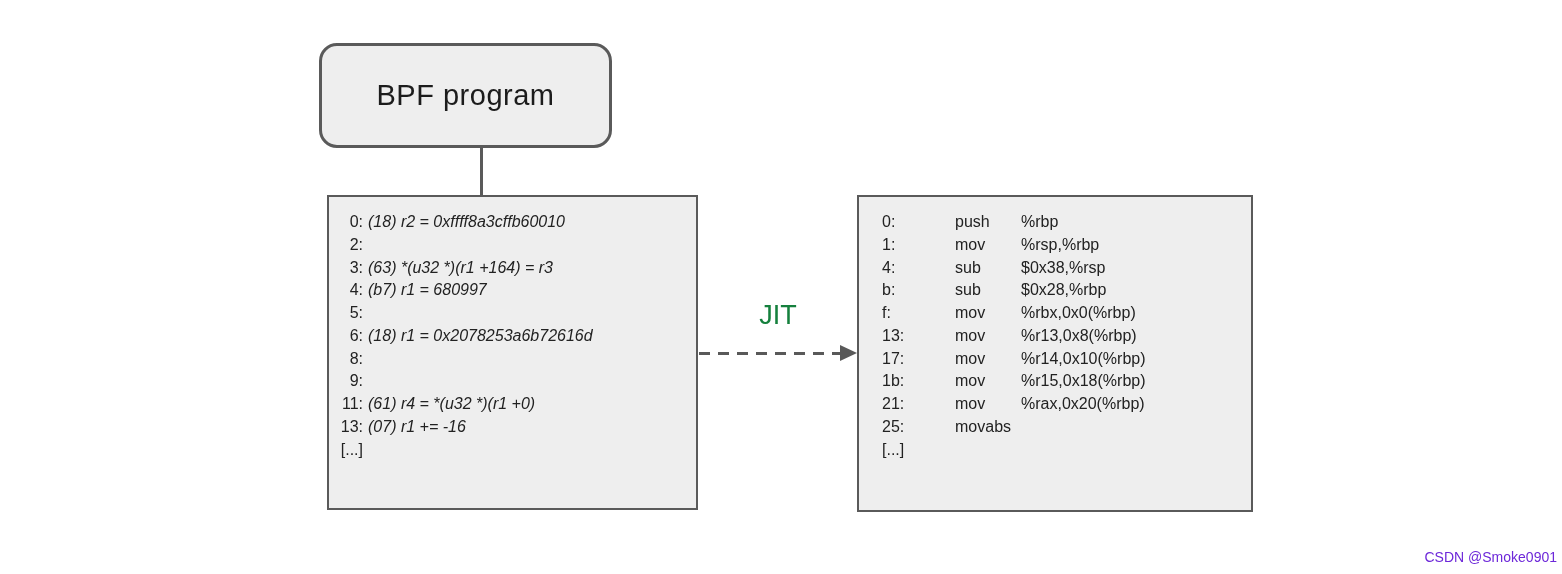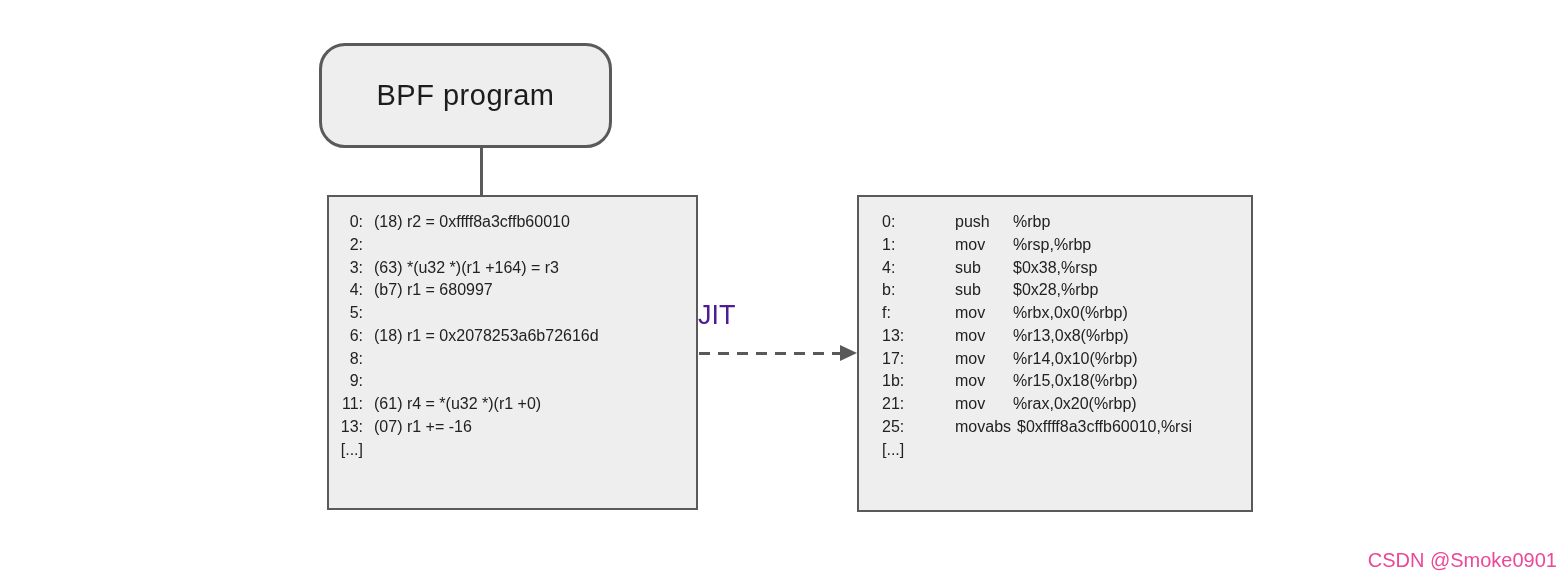--- a/index.html
+++ b/index.html
@@ -20,21 +20,21 @@
   
   .bpf-node {
     position: absolute;
     left: 319px;
     top: 43px;
     width: 293px;
     height: 105px;
     box-sizing: border-box;
     background: #eeeeee;
     border: 3px solid #5a5a5a;
-    border-radius: 26px;
+    border-radius: 18px;
     display: flex;
     align-items: center;
     justify-content: center;
   }
   .bpf-node .label {
     font-size: 29px;
     letter-spacing: 0.5px;
     color: #1c1c1c;
   }
 
@@ -75,41 +75,43 @@
   .line {
     display: flex;
     white-space: pre;
   }
   .bytecode .off {
     flex: none;
     width: 26px;
     text-align: right;
   }
   .bytecode .txt {
-    margin-left: 11px;
+    margin-left: 5px;
+    font-style: italic;
   }
   .jitted .off {
     flex: none;
     width: 73px;
     text-align: left;
   }
   .jitted .mn {
     flex: none;
     min-width: 52px;
-    margin-right: 6px;
+    margin-right: 14px;
   }
 
   
   .jit-label {
     position: absolute;
     left: 698px;
     top: 300px;
     width: 160px;
+    text-align: center;
     font-size: 27px;
-    color: #4c1d95;
+    color: #15803d;
   }
   .jit-arrow {
     position: absolute;
     left: 699px;
     top: 345px;
     width: 158px;
     height: 17px;
   }
   .jit-arrow .dashes {
     position: absolute;
@@ -128,22 +130,22 @@
     border-top: 8.5px solid transparent;
     border-bottom: 8.5px solid transparent;
     border-left: 17px solid #595959;
   }
 
   
   .watermark {
     position: absolute;
     top: 549px;
     right: 5px;
-    font-size: 20px;
-    color: #ec4899;
+    font-size: 14px;
+    color: #6d28d9;
   }
 </style>
 </head>
 <body>
 
 <div class="canvas">
 
   <div class="bpf-node">
     <span class="label">BPF program</span>
   </div>
@@ -177,20 +179,20 @@
     <div>
         <div class="line"><span class="off">0:</span><span class="mn">push</span><span class="args">%rbp</span></div>
         <div class="line"><span class="off">1:</span><span class="mn">mov</span><span class="args">%rsp,%rbp</span></div>
         <div class="line"><span class="off">4:</span><span class="mn">sub</span><span class="args">$0x38,%rsp</span></div>
         <div class="line"><span class="off">b:</span><span class="mn">sub</span><span class="args">$0x28,%rbp</span></div>
         <div class="line"><span class="off">f:</span><span class="mn">mov</span><span class="args">%rbx,0x0(%rbp)</span></div>
         <div class="line"><span class="off">13:</span><span class="mn">mov</span><span class="args">%r13,0x8(%rbp)</span></div>
         <div class="line"><span class="off">17:</span><span class="mn">mov</span><span class="args">%r14,0x10(%rbp)</span></div>
         <div class="line"><span class="off">1b:</span><span class="mn">mov</span><span class="args">%r15,0x18(%rbp)</span></div>
         <div class="line"><span class="off">21:</span><span class="mn">mov</span><span class="args">%rax,0x20(%rbp)</span></div>
-        <div class="line"><span class="off">25:</span><span class="mn">movabs</span><span class="args">$0xffff8a3cffb60010,%rsi</span></div>
+        <div class="line"><span class="off">25:</span><span class="mn">movabs</span></div>
         <div class="line"><span class="off">[...]</span><span class="mn"></span><span class="args"></span></div>
       </div>
   </div>
 
   <div class="watermark">CSDN @Smoke0901</div>
 
 </div>
 
 </body></html>

